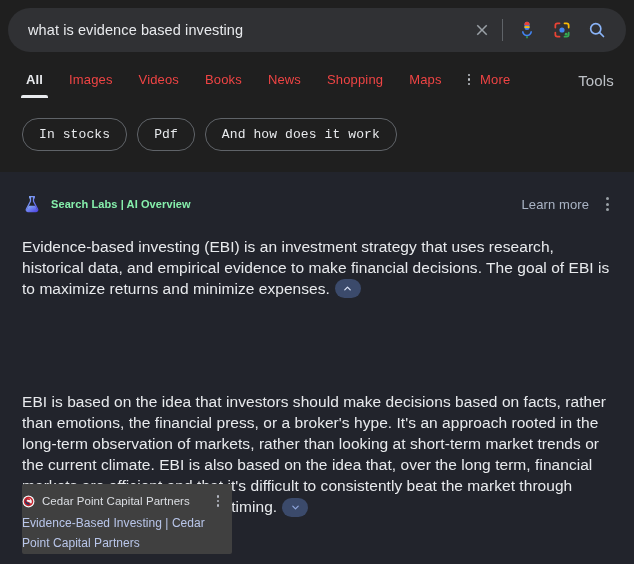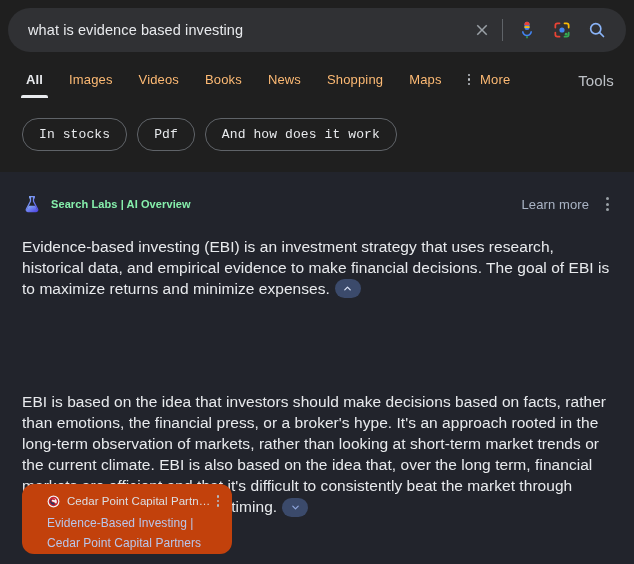--- a/index.html
+++ b/index.html
@@ -72,21 +72,21 @@
     top: 68px;
     width: 634px;
     height: 36px;
     display: flex;
     align-items: flex-start;
     padding: 0 20px 0 26px;
     box-sizing: border-box;
   }
   .nav-item {
     font-size: 13px;
-    color: #fdba74;
+    color: #ef4444;
     padding: 4px 0 11px 0;
     margin-right: 26px;
     position: relative;
     white-space: nowrap;
     letter-spacing: .15px;
   }
   .nav-item.active {
     color: #e8eaed;
     font-weight: bold;
   }
@@ -228,24 +228,24 @@
   }
   .chev-btn svg { display: block; }
 
   
   .source-card {
     position: absolute;
     left: 22px;
     top: 312px;
     width: 210px;
     height: 70px;
-    background: #c2410c;
-    border-radius: 12px;
+    background: #404040;
+    border-radius: 2px;
     box-sizing: border-box;
-    padding: 9px 10px 9px 25px;
+    padding: 9px 10px 9px 0;
   }
   .source-top {
     display: flex;
     align-items: center;
     height: 16px;
   }
   .favicon {
     width: 13px;
     height: 13px;
     border-radius: 50%;

